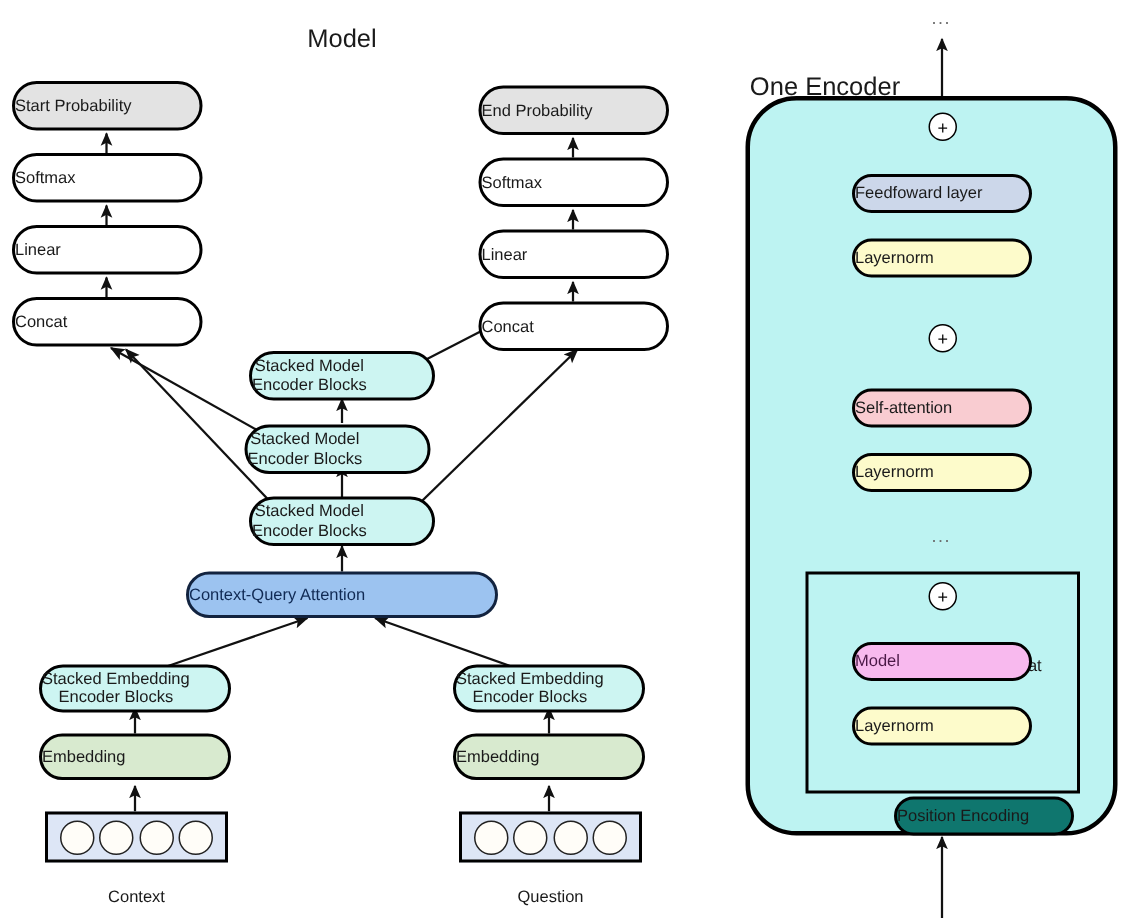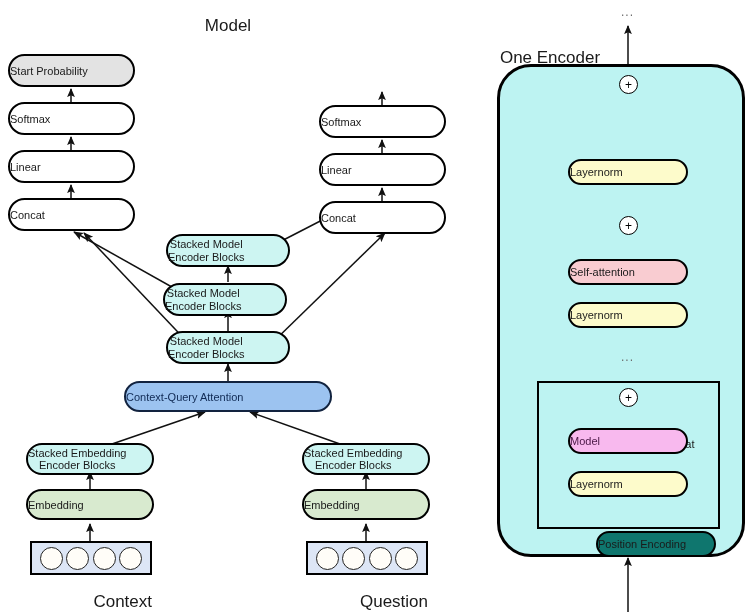--- a/index.html
+++ b/index.html
@@ -30,21 +30,21 @@
   
   .tokenbox {
     position:absolute; box-sizing:border-box;
     border:2.5px solid #000; background:#dde6f6;
     display:flex; align-items:center; justify-content:space-around;
   }
   .token-circle {
     width:21px; height:21px; border-radius:50%;
     border:1.4px solid #222; background:#fffdf8;
   }
-  .caption { position:absolute; font-size:17px; color:#1a1a1a; text-align:right; }
+  .caption { position:absolute; font-size:11px; color:#1a1a1a; text-align:center; }
 
   
   .encoder-panel {
     position:absolute; box-sizing:border-box;
     border:3px solid #000; border-radius:34px; background:#bdf3f2;
   }
   .repeat-box {
     position:absolute; box-sizing:border-box;
     border:2px solid #000; background:transparent;
   }
@@ -151,20 +151,23 @@
   <div class="node" style="left:8px; top:102px; width:127px; height:33px; background:#ffffff;">
     <span>Softmax</span>
   </div>
   <div class="node" style="left:8px; top:150px; width:127px; height:33px; background:#ffffff;">
     <span>Linear</span>
   </div>
   <div class="node" style="left:8px; top:198px; width:127px; height:33px; background:#ffffff;">
     <span>Concat</span>
   </div>
 
+  <div class="node" style="left:319px; top:57px; width:127px; height:33px; background:#e3e3e3;">
+    <span>End Probability</span>
+  </div>
   <div class="node" style="left:319px; top:105px; width:127px; height:33px; background:#ffffff;">
     <span>Softmax</span>
   </div>
   <div class="node" style="left:319px; top:153px; width:127px; height:33px; background:#ffffff;">
     <span>Linear</span>
   </div>
   <div class="node" style="left:319px; top:201px; width:127px; height:33px; background:#ffffff;">
     <span>Concat</span>
   </div>
 
@@ -216,20 +219,23 @@
   <div class="caption" style="left:306px; top:592px; width:122px;">Question</div>
 
   <div class="encoder-panel" style="left:497px; top:64px; width:248px; height:493px;"></div>
 
   <div class="dots" style="left:621px; top:6px;">...</div>
 
   <div class="plus" style="left:619px; top:75px;">
     <span>+</span>
   </div>
 
+  <div class="node" style="left:568px; top:116px; width:120px; height:26px; background:#ccd7ea;">
+    <span>Feedfoward layer</span>
+  </div>
   <div class="node" style="left:568px; top:159px; width:120px; height:26px; background:#fdfbcb;">
     <span>Layernorm</span>
   </div>
 
   <div class="plus" style="left:619px; top:216px;">
     <span>+</span>
   </div>
 
   <div class="node" style="left:568px; top:259px; width:120px; height:26px; background:#f9ccd1;">
     <span>Self-attention</span>

